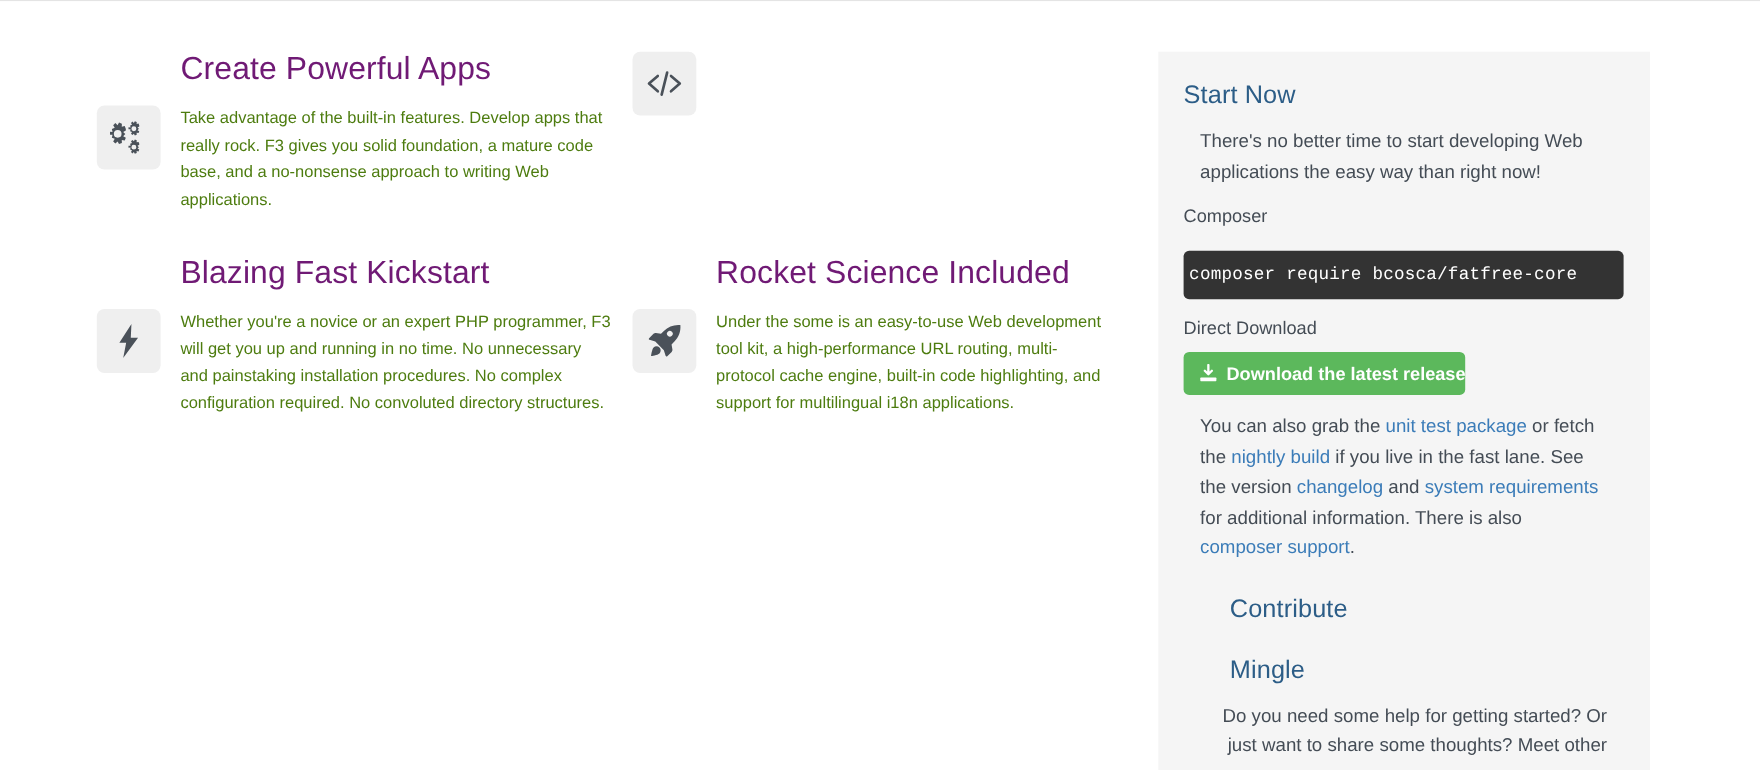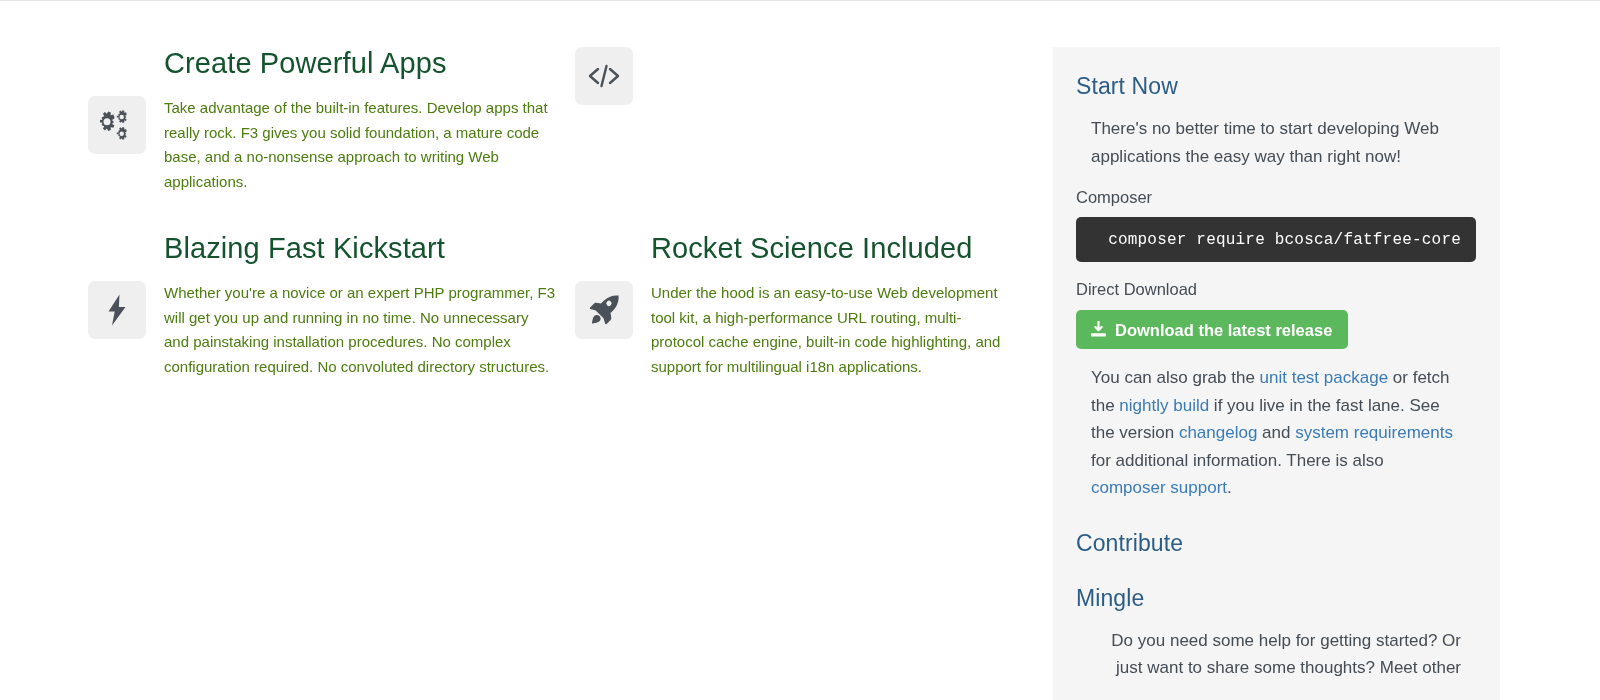--- a/index.html
+++ b/index.html
@@ -27,21 +27,21 @@
     grid-template-columns: 487px 453px;
     grid-auto-rows: min-content;
     row-gap: 0px;
   }
   .feature { position: relative; padding-right: 18px; }
   .feature h2 {
     margin: 0 0 16px 76px;
     font-size: 29px;
     font-weight: 400;
     line-height: 1.15;
-    color: #14532d;
+    color: #701a75;
     letter-spacing: .1px;
   }
   .feature .body { display: flex; align-items: flex-start; }
   .tile {
     flex: 0 0 auto;
     width: 58px; height: 58px;
     border-radius: 7px;
     background: #efefef;
     display: flex; align-items: center; justify-content: center;
     margin-right: 18px;
@@ -65,58 +65,57 @@
     background: #f5f5f5;
     padding: 26px 24px 30px 23px;
   }
   .panel h3 {
     margin: 0 0 6px 0;
     font-size: 23px;
     font-weight: 400;
     color: #2c5d87;
     letter-spacing: .1px;
   }
-  .panel h3.spaced { margin-top: 28px; }
+  .panel h3.spaced { margin-top: 28px; margin-left: 42px; }
   .panel p {
     margin: 15px;
     font-size: 17px;
     line-height: 1.62;
     color: #444c55;
   }
   .panel a { color: #3b7cb8; text-decoration: none; }
   .sublabel {
     margin-top: 16px;
     font-size: 16.5px;
     color: #444c55;
     line-height: 1.4;
   }
   .codebox {
-    margin-top: 8px;
+    margin-top: 19px;
     background: #333333;
     border-radius: 5px;
-    padding: 13px 15px;
+    padding: 13px 5px;
     overflow: hidden;
-    text-align: right;
   }
   .codebox code {
     font-family: "Liberation Mono", "DejaVu Sans Mono", monospace;
     font-size: 16px;
     color: #ffffff;
     white-space: nowrap;
     letter-spacing: .2px;
   }
   .dlbtn {
     display: inline-flex;
     align-items: center;
     gap: 8px;
     margin-top: 9px;
     background: #5cb85c;
     border: none;
     border-radius: 5px;
-    padding: 11px 16px 11px 14px;
+    padding: 11px 0 11px 14px;
     color: #ffffff;
     font-family: "Liberation Sans", sans-serif;
     font-size: 16.5px;
     font-weight: bold;
     cursor: pointer;
     line-height: 1;
   }
   .para-links { margin-top: 16px; }
   .contrib-p { margin-top: 4px; }
   .mingle-p { margin-top: 4px; text-align: right; }
@@ -169,21 +168,21 @@
 
     <div class="feature right row2">
       <h2>Rocket Science Included</h2>
       <div class="body">
         <span class="tile">
           <svg width="32" height="32" viewBox="0 0 32 32" fill="#4a5159">
             <path d="M30.5 1.5c-5.6-0.6-11.0 1.4-15.0 5.4l-2.6 2.6-4.6-0.8c-0.8-0.1-1.6 0.1-2.2 0.7l-4.0 4.0c-0.5 0.5-0.3 1.3 0.4 1.5l5.2 1.6 7.8 7.8 1.6 5.2c0.2 0.7 1.0 0.9 1.5 0.4l4.0-4.0c0.6-0.6 0.8-1.4 0.7-2.2l-0.8-4.6 2.6-2.6c4.0-4.0 6.0-9.4 5.4-15.0zM22.8 11.2a2.6 2.6 0 1 1-3.7-3.7 2.6 2.6 0 0 1 3.7 3.7z"></path>
             <path d="M6.2 22.0c-1.6 1.6-2.3 7.6-2.3 7.6s6.0-0.7 7.6-2.3c1.5-1.5 1.5-3.9 0-5.3-1.4-1.5-3.8-1.5-5.3 0z"></path>
           </svg>
         </span>
-        <p>Under the hood is an easy-to-use Web development tool kit, a high-performance URL routing, multi-protocol cache engine, built-in code highlighting, and support for multilingual i18n applications.</p>
+        <p>Under the some is an easy-to-use Web development tool kit, a high-performance URL routing, multi-protocol cache engine, built-in code highlighting, and support for multilingual i18n applications.</p>
       </div>
     </div>
 
   </div>
 
   <aside class="panel">
 
     <h3>Start Now</h3>
     <p>There's no better time to start developing Web applications the easy way than right now!</p>
 

